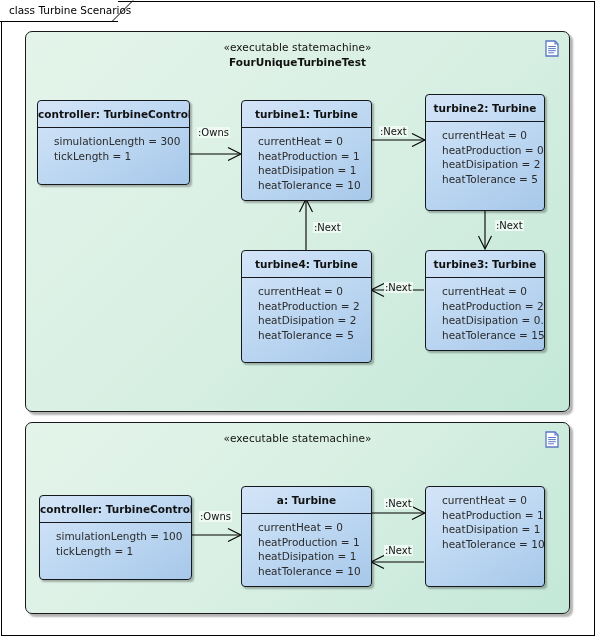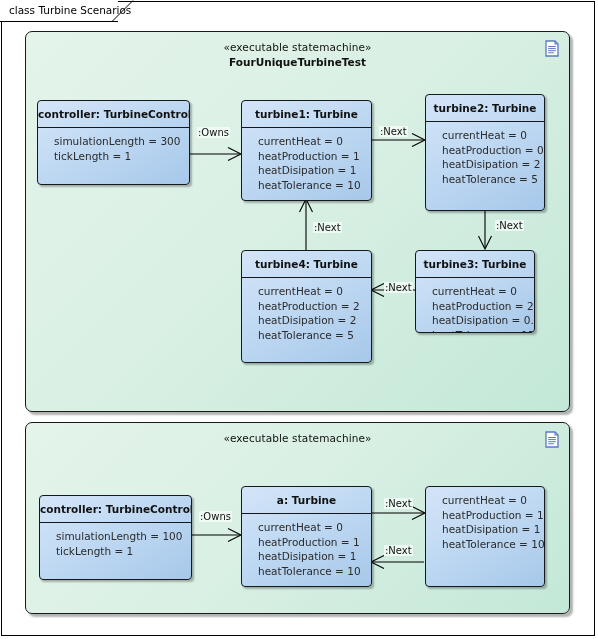--- a/index.html
+++ b/index.html
@@ -281,21 +281,21 @@
   <div class="cls" style="left:425px; top:94px; width:120px; height:117px;">
     <div class="cls-title">turbine2: Turbine</div>
     <div class="cls-attrs">
       <div>currentHeat = 0</div>
       <div>heatProduction = 0.5</div>
       <div>heatDisipation = 2</div>
       <div>heatTolerance = 5</div>
     </div>
   </div>
 
-  <div class="cls" style="left:415px; top:250px; width:120px; height:83px;">
+  <div class="cls" style="left:425px; top:250px; width:120px; height:101px;">
     <div class="cls-title">turbine3: Turbine</div>
     <div class="cls-attrs">
       <div>currentHeat = 0</div>
       <div>heatProduction = 2</div>
       <div>heatDisipation = 0.5</div>
       <div>heatTolerance = 15</div>
     </div>
   </div>
 
   <div class="cls" style="left:241px; top:250px; width:131px; height:113px;">

